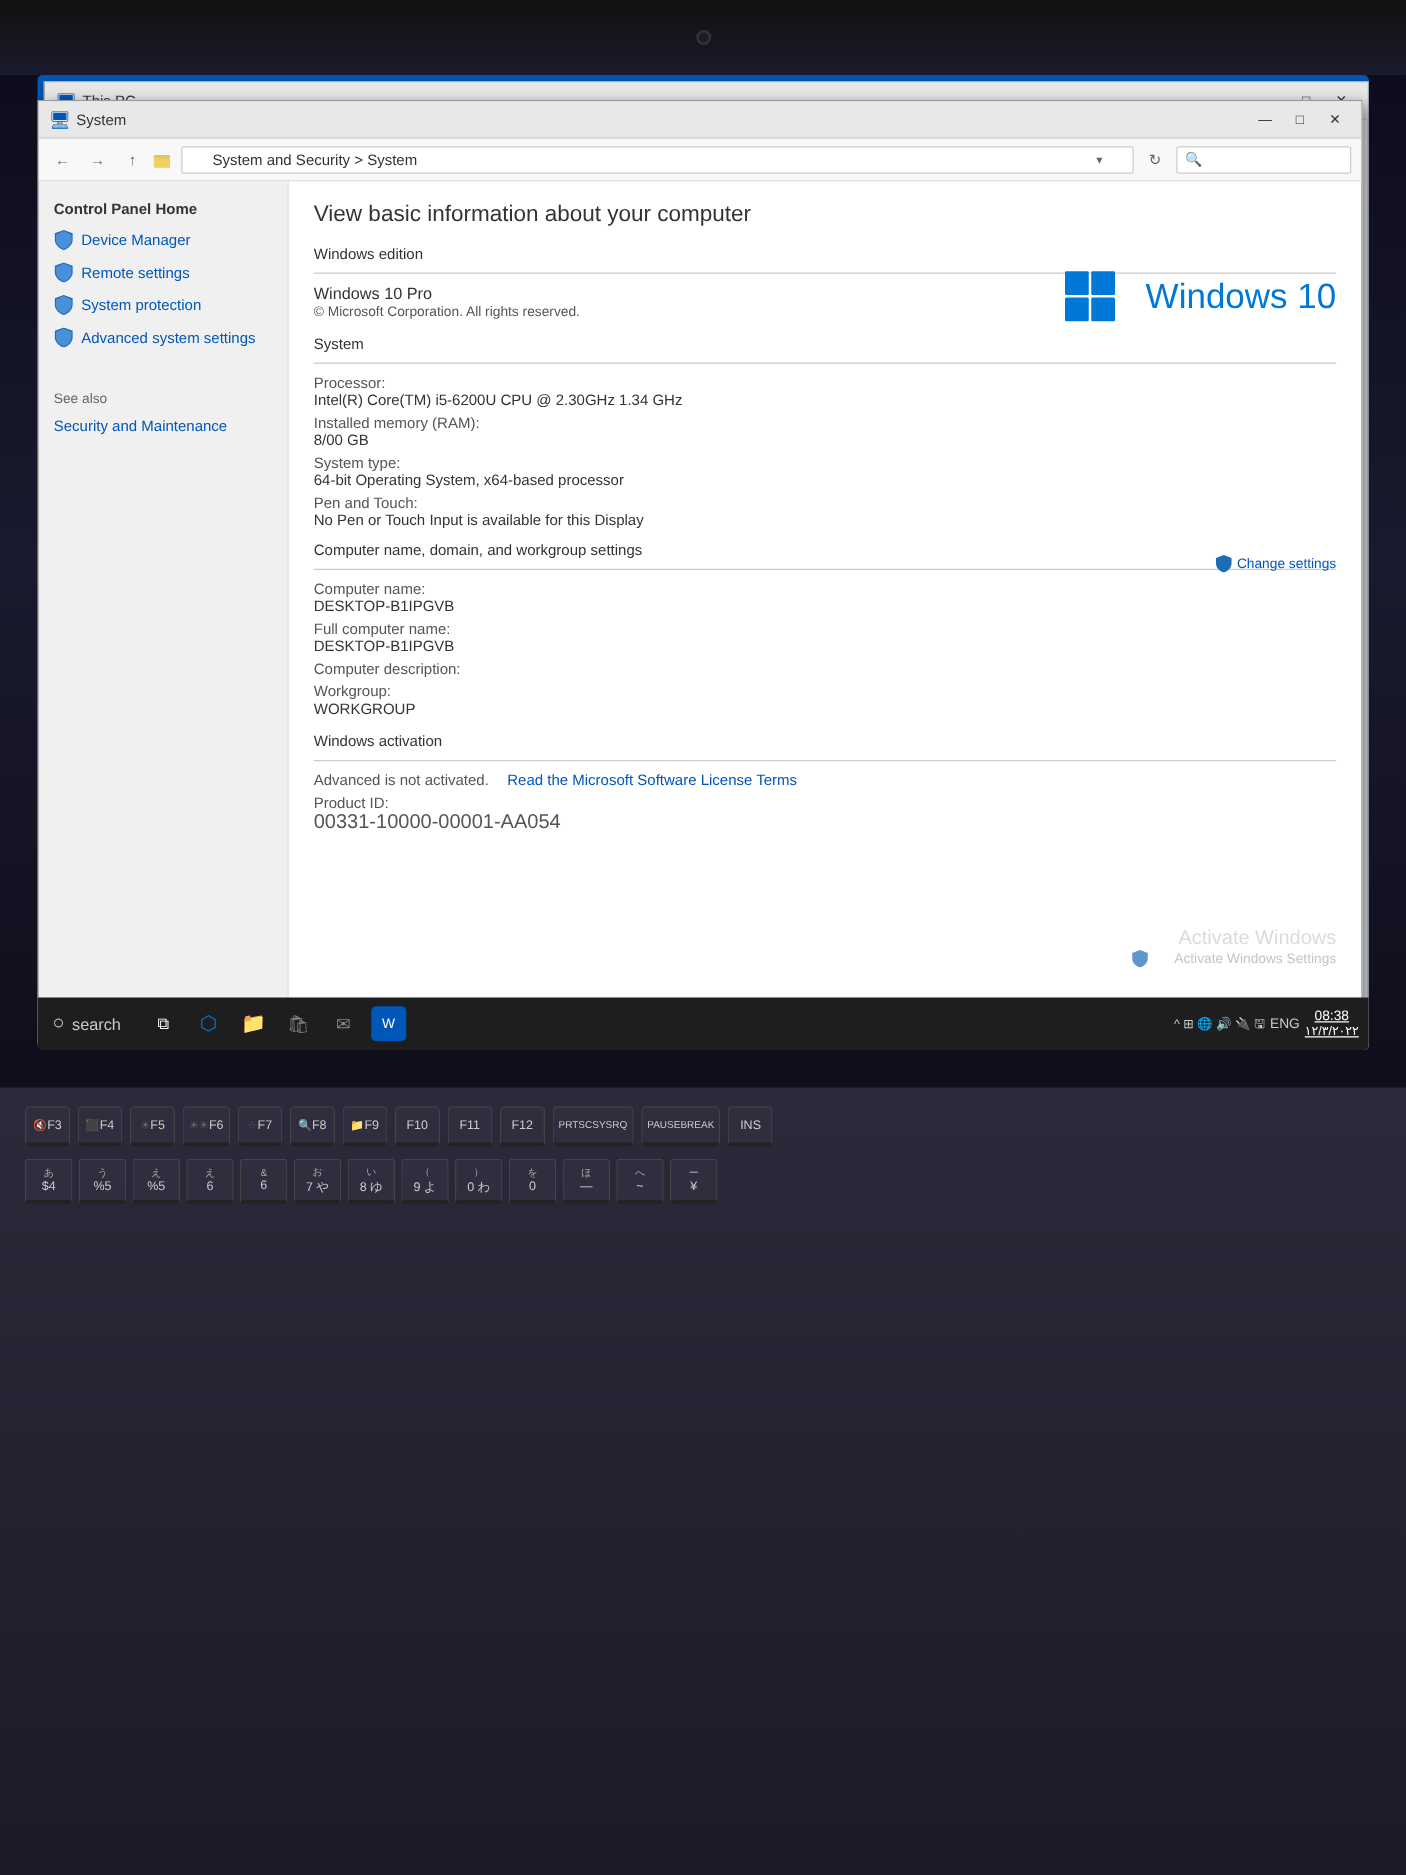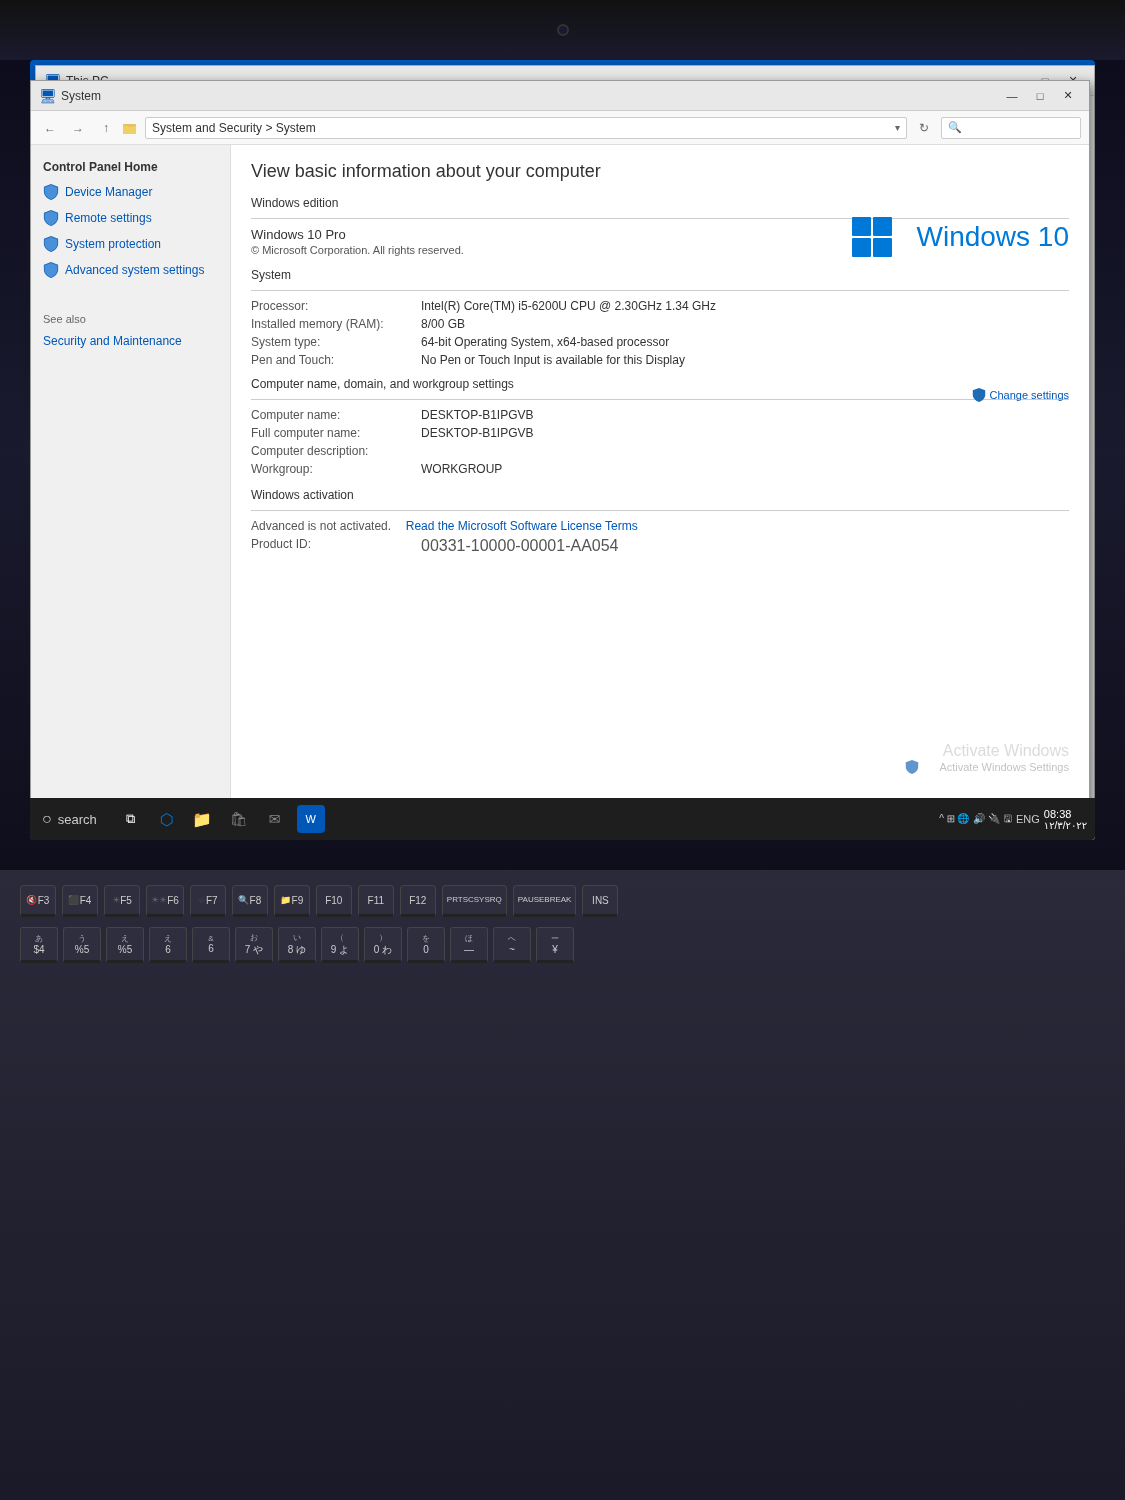--- a/index.html
+++ b/index.html
@@ -75,23 +75,24 @@
       margin-left: auto;
       display: flex;
       align-items: center;
       gap: 4px;
       padding: 0 8px;
       color: #ccc;
       font-size: 11px;
     }
 
     .taskbar-time {
-      text-align: left;
+      text-align: center;
       font-size: 11px;
       color: white;
+      text-decoration: underline;
     }
 
     
     .window-bg {
       position: absolute;
       top: 5px;
       left: 5px;
       right: 0px;
       bottom: 0;
       background: #f0f0f0;
@@ -178,21 +179,21 @@
     }
 
     .address-path {
       flex: 1;
       height: 22px;
       background: white;
       border: 1px solid #ccc;
       border-radius: 2px;
       display: flex;
       align-items: center;
-      padding: 0 6px;
+      padding: 0 24px;
       font-size: 12px;
       color: #333;
       gap: 4px;
     }
 
     .path-dropdown {
       margin-left: auto;
       color: #666;
       font-size: 10px;
     }
@@ -283,20 +284,21 @@
     .section-header {
       font-size: 12px;
       color: #333;
       margin: 8px 0 6px 0;
     }
 
     .info-row {
       display: flex;
       margin-bottom: 4px;
       font-size: 12px;
+      flex-direction: column;
     }
 
     .info-label {
       width: 170px;
       color: #555;
       flex-shrink: 0;
     }
 
     .info-value {
       color: #333;

